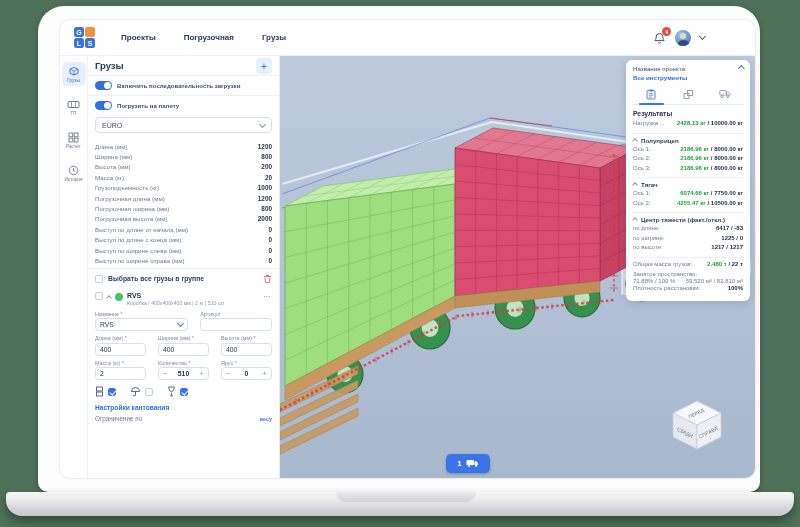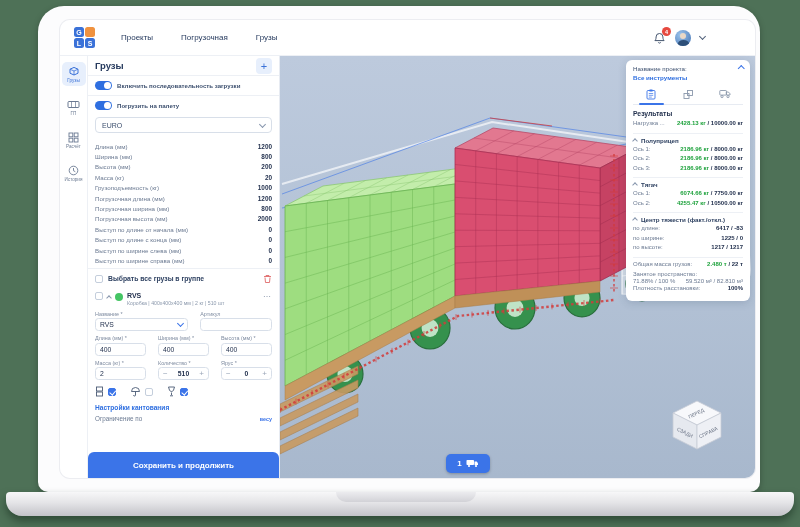--- a/index.html
+++ b/index.html
@@ -22,21 +22,21 @@
          box-shadow:0 0 0 1px #ecedf1; }
 
   
   .nav { position:absolute; left:0; top:0; width:100%; height:36px; background:#fff;
          border-bottom:1px solid #edf0f5; display:flex; align-items:center; padding:0 14px; z-index:5; }
   .logo { width:21px; height:21px; display:grid; grid-template-columns:10px 10px; grid-template-rows:10px 10px; gap:1px; }
   .logo .cell { border-radius:2.5px; background:#3b72d8; color:#fff; font-size:7px; font-weight:bold;
                 display:flex; align-items:center; justify-content:center; }
   .logo .cell.orange { background:#f0923f; }
   .nav-items { display:flex; gap:28px; margin-left:26px; }
-  .nav-item { font-size:8px; font-weight:normal; color:#263a5e; cursor:pointer; }
+  .nav-item { font-size:8px; font-weight:bold; color:#263a5e; cursor:pointer; }
   .nav-right { margin-left:auto; display:flex; align-items:center; gap:9px; padding-right:36px; }
   .bell { position:relative; width:13px; height:13px; }
   .badge { position:absolute; right:-5px; top:-4px; min-width:9px; height:9px; background:#e6493f;
            color:#fff; border-radius:5px; font-size:5.5px; font-weight:bold; display:flex;
            align-items:center; justify-content:center; padding:0 1px; }
   .avatar { width:16px; height:16px; border-radius:50%; background:radial-gradient(circle at 35% 30%, #9cc4ec, #3f6fb0); position:relative; overflow:hidden; }
   .avatar::before { content:""; position:absolute; left:5px; top:3px; width:6px; height:6px; border-radius:50%; background:#e9d8c6; }
   .avatar::after { content:""; position:absolute; left:2.5px; top:10px; width:11px; height:7px; border-radius:50% 50% 0 0; background:#2d4f78; }
   .chev-down { width:5px; height:5px; border-right:1.3px solid #50607a; border-bottom:1.3px solid #50607a; transform:rotate(45deg); margin-top:-2px; }
 
@@ -348,21 +348,20 @@
         </svg>
       <span class="cbox checked"></span>
     </div>
 
     <div class="tilt">Настройки кантования</div>
     <div class="limit">
       <span>Ограничение по</span>
       <b>весу</b>
     </div>
 
-    <button class="save">Сохранить и продолжить</button>
   </section>
 
   <section class="vp">
     <svg class="scene" id="scene" width="475" height="422" viewBox="0 0 475 422">
         <path d="M2 128 L212 66 L362 88" fill="none" stroke="rgba(255,255,255,.65)" stroke-width="2"></path>
         <path d="M2 138 L210 62 M210 62 L368 84 M2 152 L368 84" fill="none" stroke="#4d7fe6" stroke-width="0.8" opacity="0.85"></path>
         <path d="M210 62 L272 70" fill="none" stroke="#d23b3b" stroke-width="0.8"></path>
         <path d="M342 238 L342 142 Q342 114 376 108 L430 100 Q462 97 466 126 L470 212 Q471 236 448 240 Z" fill="rgba(255,255,255,.42)" stroke="rgba(255,255,255,.85)" stroke-width="1.2"></path>
         <path d="M352 150 Q352 126 380 121 L428 114" fill="none" stroke="rgba(255,255,255,.8)" stroke-width="1"></path>
         <path d="M342 220 L470 205" fill="none" stroke="rgba(255,255,255,.6)" stroke-width="1"></path>

